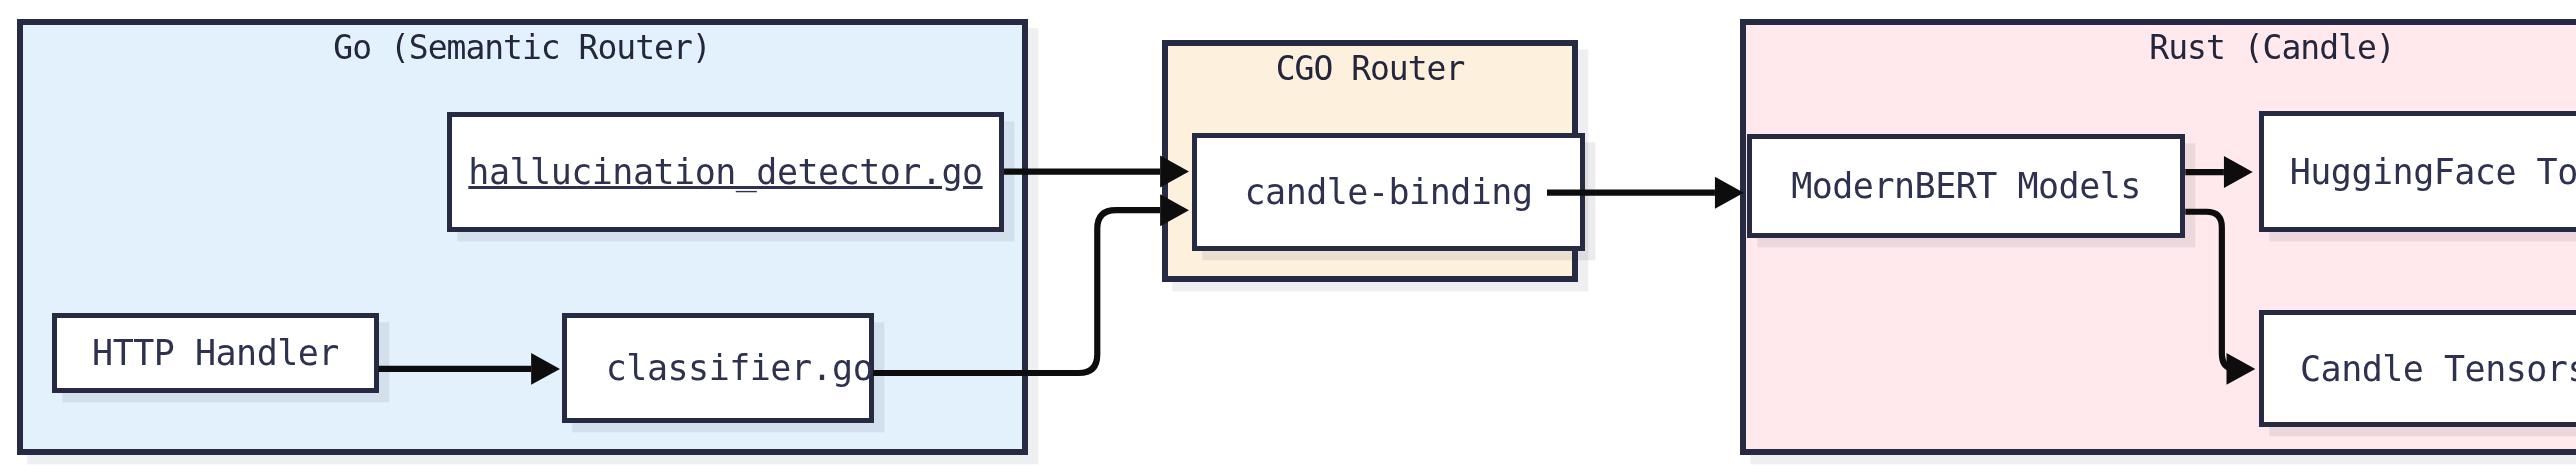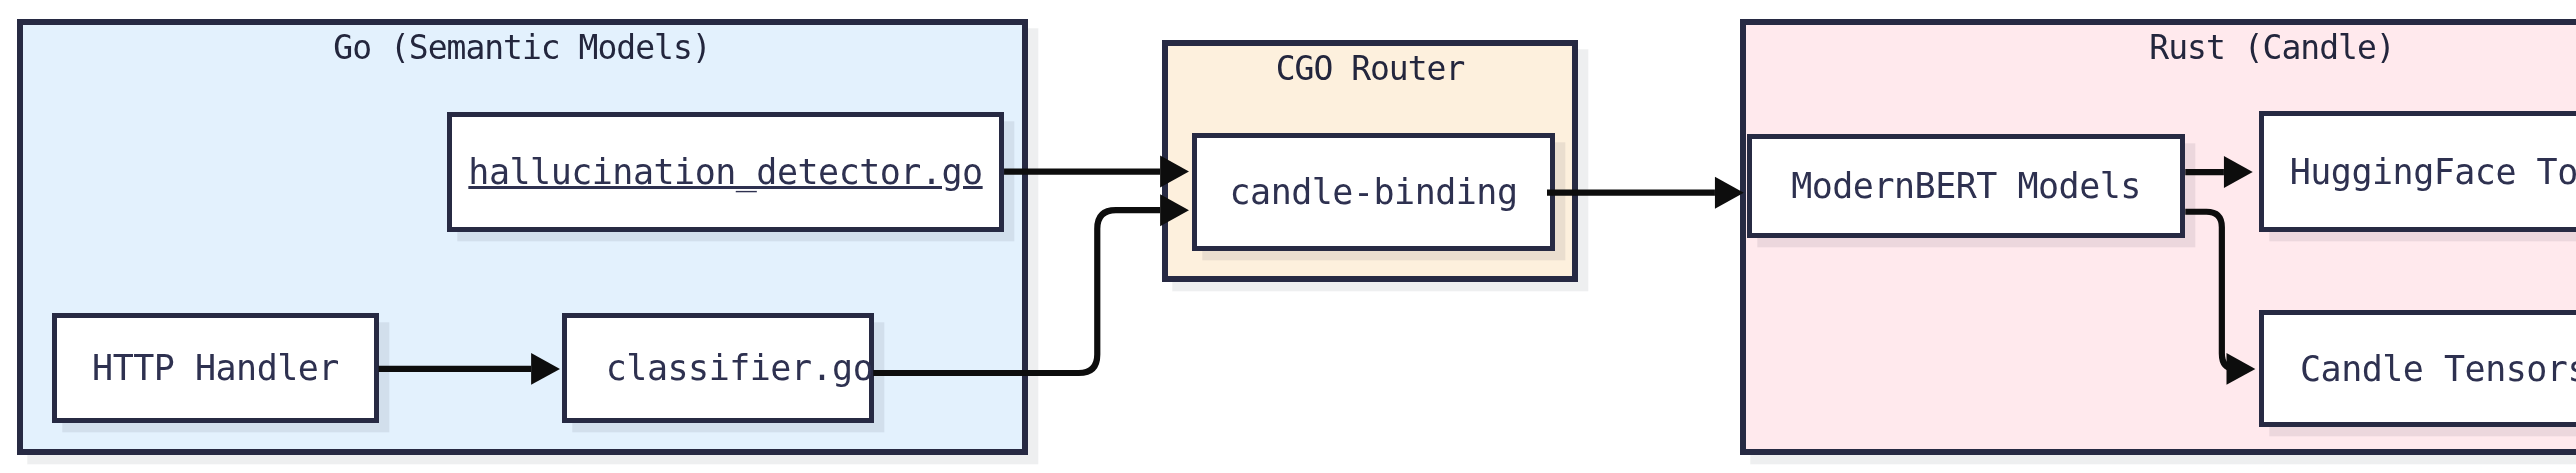--- a/index.html
+++ b/index.html
@@ -43,24 +43,24 @@
     border: 5.7px solid #272a43;
     box-shadow: 10.3px 9.3px 0 rgba(30, 34, 60, 0.085);
     display: flex;
     align-items: center;
     justify-content: center;
     font-size: 35px;
     letter-spacing: -0.5px;
     color: #2e3150;
     white-space: nowrap;
   }
-  #n-http       { left: 52px;  top: 313px; width: 327px;  height: 110px; }
+  #n-http       { left: 52px;  top: 313px; width: 327px;  height: 80px; }
   #n-classifier { left: 562px; top: 313px; width: 312px;  height: 110px; padding-left: 43px; }
   #n-halluc     { left: 447px;  top: 112px; width: 557px; height: 120px; text-decoration: underline; }
-  #n-binding    { left: 1192px; top: 133px; width: 363px;  height: 118px; }
+  #n-binding    { left: 1192px; top: 133px; width: 393px;  height: 118px; }
   #n-modernbert { left: 1747px; top: 134px; width: 438px;  height: 104px; }
   #n-hf         { left: 2259px; top: 111px; width: 514px;  height: 121px; }
   #n-tensors    { left: 2259px; top: 310px; width: 370px;  height: 117px; }
   #edges {
     position: absolute;
     left: 0; top: 0;
     width: 2822px;
     height: 474px;
     z-index: 5;
     pointer-events: none;
@@ -73,21 +73,21 @@
     stroke-linejoin: round;
   }
   #edges polygon { fill: #0d0d0d; }
 </style>
 </head>
 <body>
 
 <div id="stage">
 
   <div class="container" id="c-go">
-    <div class="ctitle">Go (Semantic Models)</div>
+    <div class="ctitle">Go (Semantic Router)</div>
   </div>
 
   <div class="container" id="c-cgo">
     <div class="ctitle">CGO Router</div>
   </div>
 
   <div class="container" id="c-rust">
     <div class="ctitle">Rust (Candle)</div>
   </div>
 

